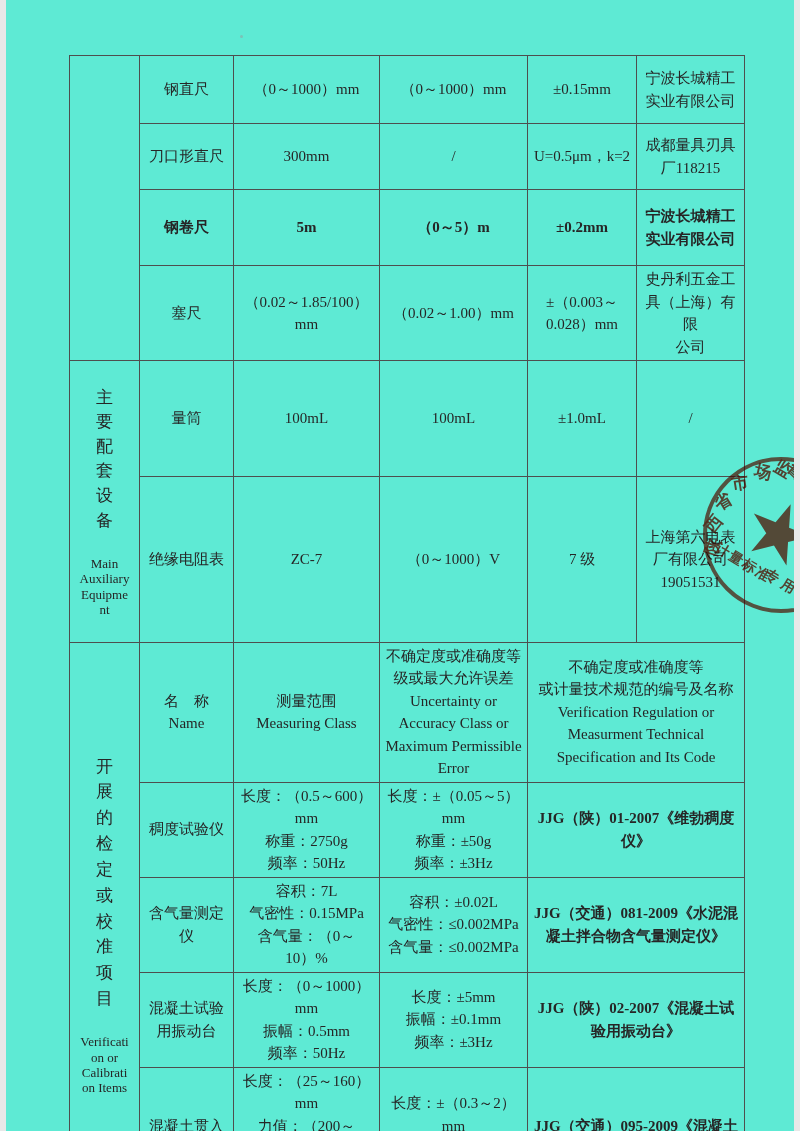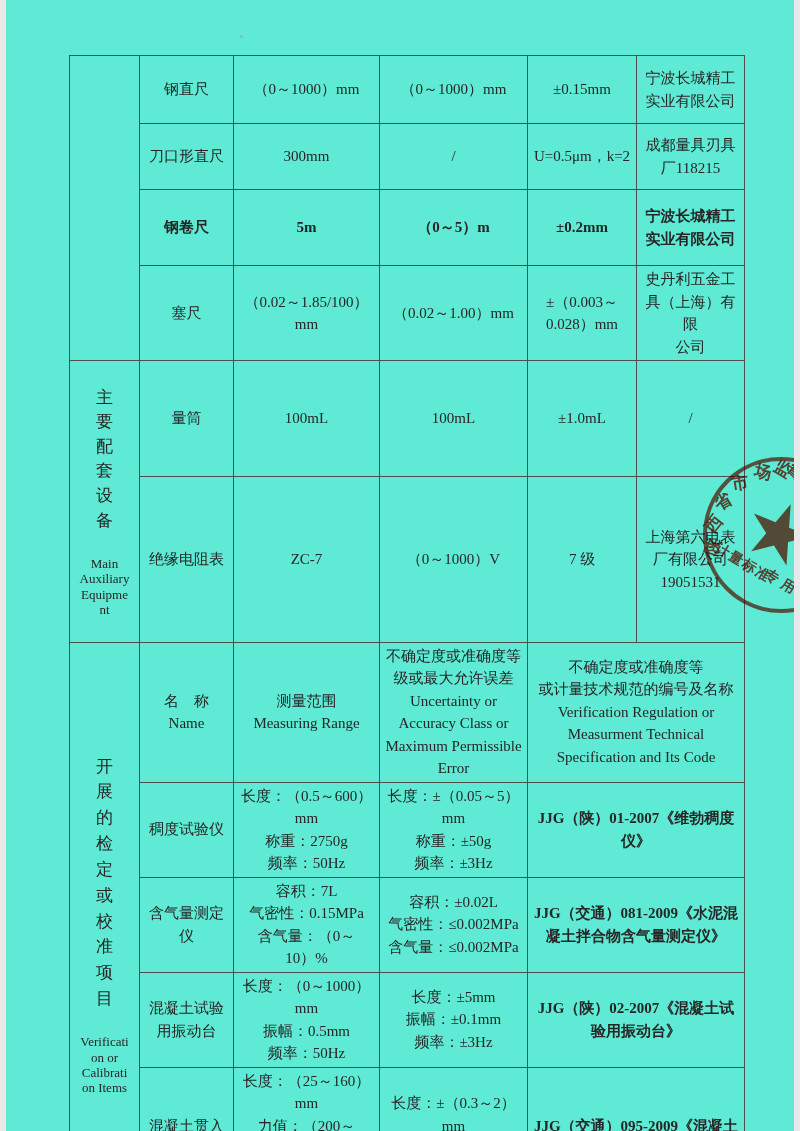--- a/index.html
+++ b/index.html
@@ -183,21 +183,21 @@
 项
 目</span>
           <span class="ven">Verificati
 on or
 Calibrati
 on Items</span>
         </td>
         <td class="hdr">名　称
 Name</td>
         <td class="hdr">测量范围
-Measuring Range</td>
+Measuring Class</td>
         <td class="hdr">不确定度或准确度等
 级或最大允许误差
 Uncertainty or
 Accuracy Class or
 Maximum Permissible
 Error</td>
         <td class="hdr" colspan="2">不确定度或准确度等
 或计量技术规范的编号及名称
 Verification Regulation or
 Measurment Technical

